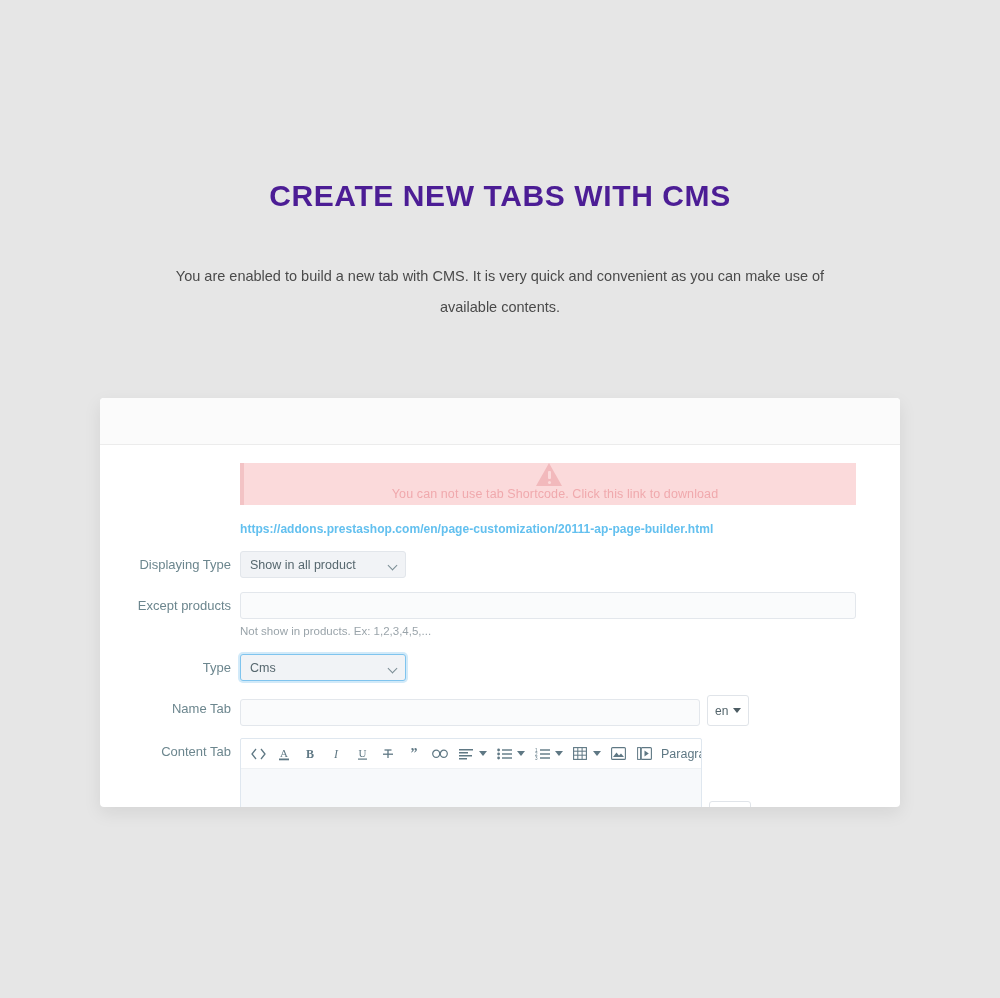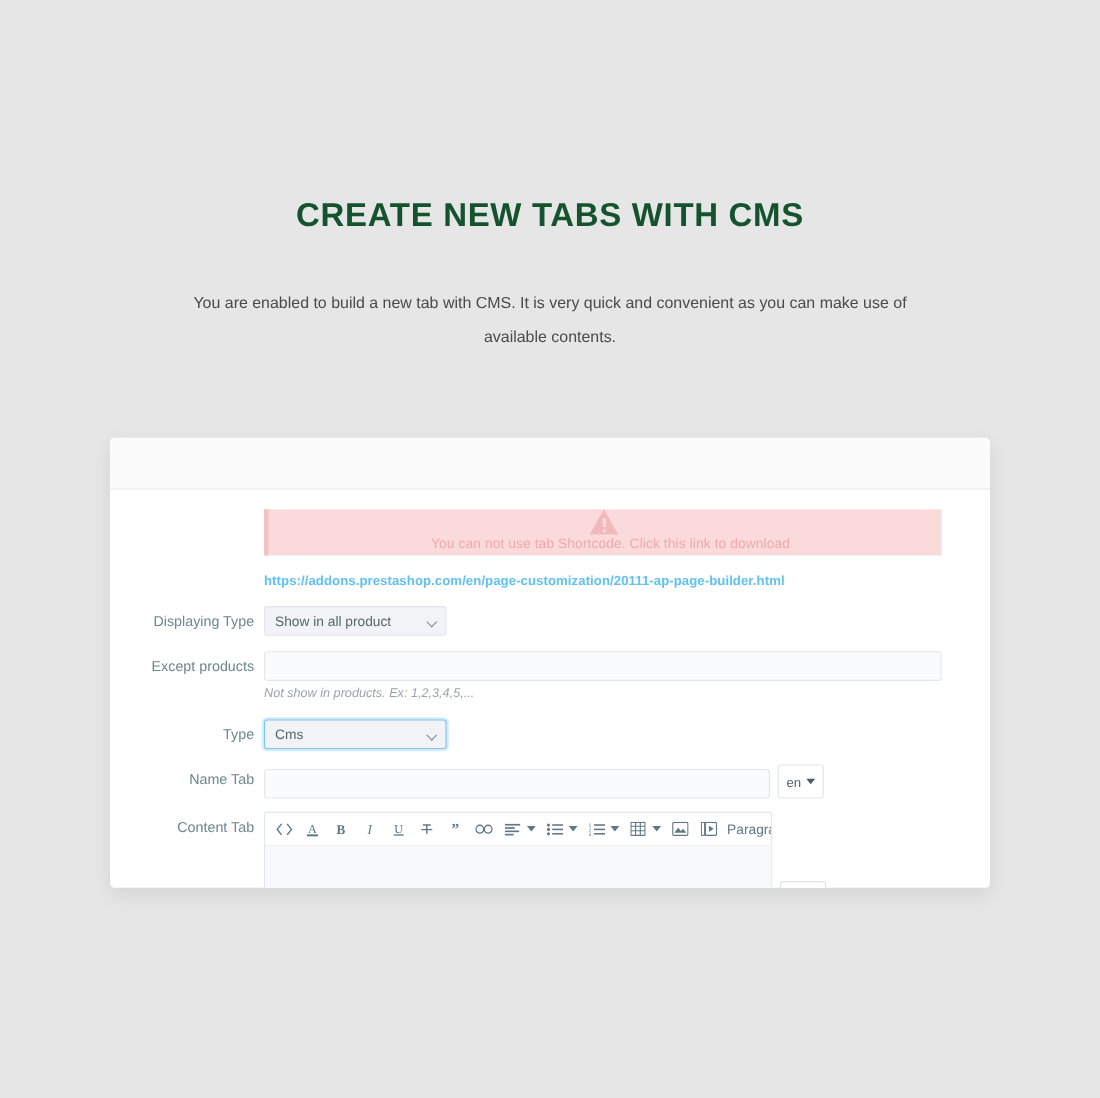--- a/index.html
+++ b/index.html
@@ -21,21 +21,21 @@
     top: 0; left: 0;
     width: 1000px;
     padding-top: 178px;
     text-align: center;
   }
   .hero-title {
     margin: 0;
     font-size: 30px;
     font-weight: bold;
     letter-spacing: 0.6px;
-    color: #14532d;
+    color: #4c1d95;
     text-transform: uppercase;
     line-height: 1.2;
   }
   .hero-sub {
     margin: 0 auto;
     padding-top: 47px;
     width: 690px;
     font-size: 14.5px;
     color: #4a4a4a;
     line-height: 31px;
@@ -194,21 +194,20 @@
     font-family: "Liberation Sans", sans-serif;
     outline: none;
   }
   .w-except { width: 616px; }
   .w-name   { width: 460px; }
 
   .hint {
     margin: 6px 0 0 140px;
     font-size: 11.5px;
     color: #9aa4aa;
-    font-style: italic;
   }
 
   .lang-btn {
     margin-left: 7px;
     height: 31px;
     min-width: 36px;
     box-sizing: border-box;
     background: #ffffff;
     border: 1px solid #e0e4e9;
     border-radius: 3px;

